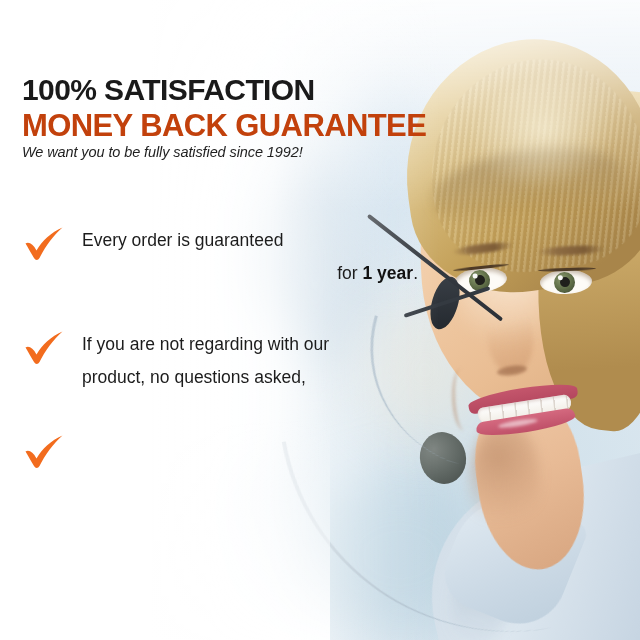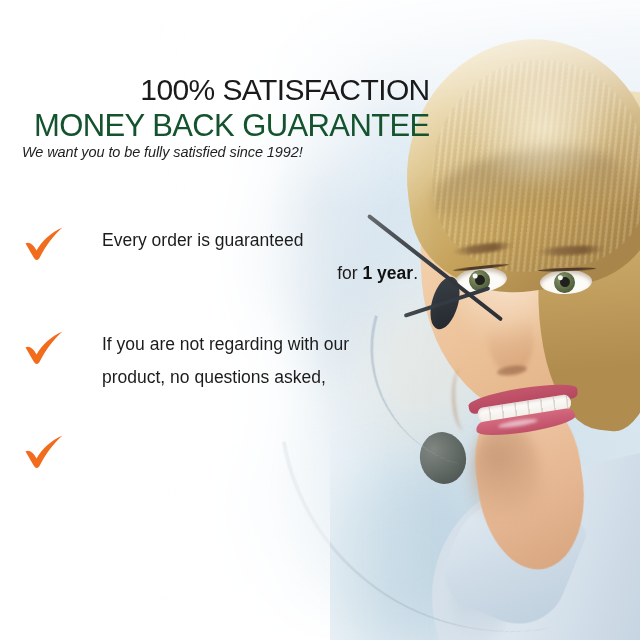--- a/index.html
+++ b/index.html
@@ -381,29 +381,28 @@
     position: absolute;
     left: 0; top: 0;
     width: 640px; height: 640px;
   }
   .headline-block {
     position: absolute;
     left: 22px;
     top: 72px;
   }
   .headline-1, .headline-2 {
-    font-weight: normal;
+    font-weight: bold;
     font-size: 30px;
     letter-spacing: -0.6px;
     line-height: 36px;
     white-space: nowrap;
-    text-align: right;
   }
   .headline-1 { color: #1a1a1a; }
-  .headline-2 { color: #14532d; font-size: 31px; margin-left: 12px; }
+  .headline-2 { color: #c2410c; font-size: 31px; }
   .tagline {
     font-style: italic;
     font-size: 14.5px;
     color: #1f1f1f;
     margin-top: 0;
     white-space: nowrap;
     letter-spacing: -0.1px;
   }
 
   .benefits {
@@ -426,21 +425,20 @@
   }
   .benefit .lines {
     margin-left: 64px;
     padding-top: 2px;
   }
   .benefit .line {
     font-size: 17.5px;
     color: #1c1c1c;
     line-height: 33px;
     white-space: nowrap;
-    margin-left: 20px;
   }
   .benefit .line.indent { padding-left: 10px; text-align: right; }
   .benefit .line b { font-weight: bold; color: #111111; }
 </style>
 </head>
 <body>
 
 <div id="banner">
 
   <div class="photo-layer">

